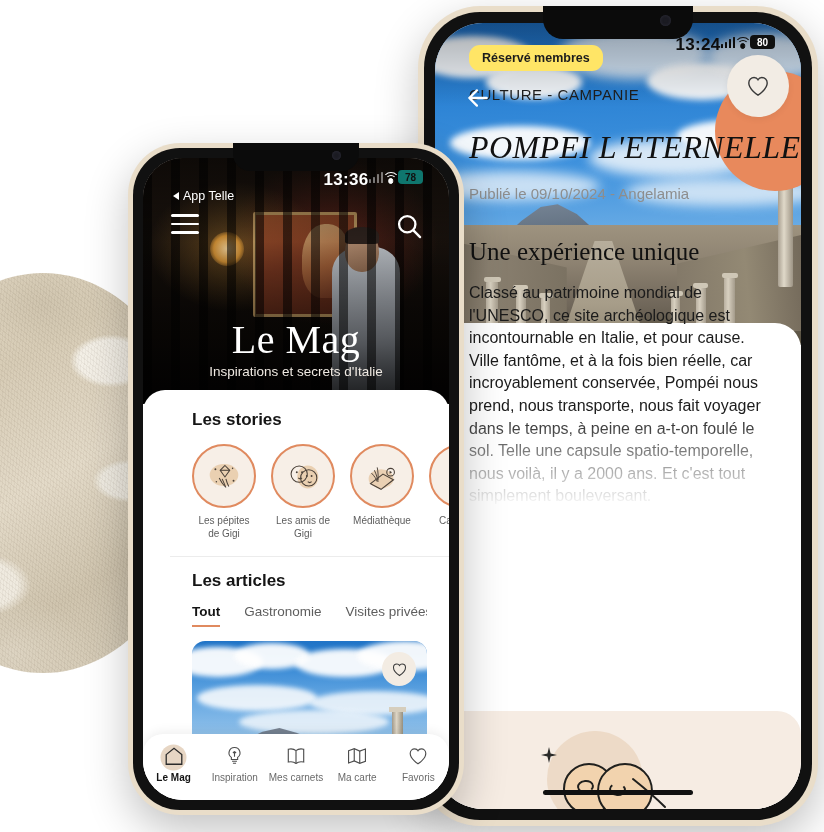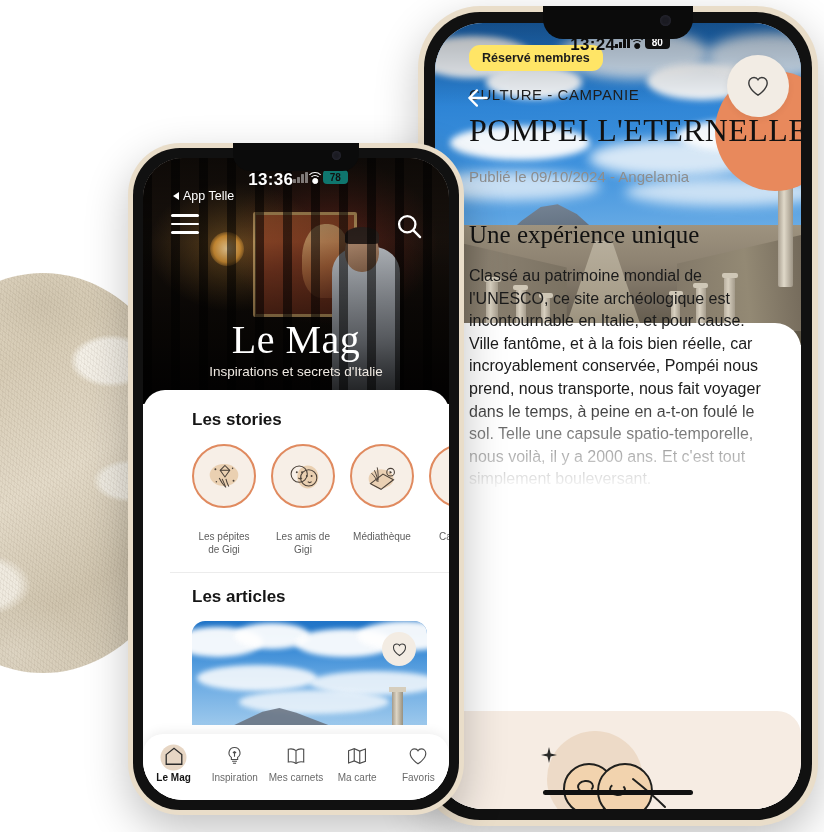--- a/index.html
+++ b/index.html
@@ -49,21 +49,21 @@
 
   .notch{position:absolute;left:50%;transform:translateX(-50%);background:#0b0b0b;z-index:40;}
   #phone-back .notch{top:0;width:150px;height:33px;border-radius:0 0 20px 20px;}
   #phone-front .notch{top:0;width:126px;height:28px;border-radius:0 0 17px 17px;}
   .notch .cam{position:absolute;right:22px;top:9px;width:11px;height:11px;border-radius:50%;
     background:#1b1b22;box-shadow:inset 0 0 3px #2e2e3a;}
   #phone-front .notch .cam{right:18px;top:8px;width:9px;height:9px;}
 
   
   .statusbar{position:absolute;left:0;right:0;top:0;height:46px;z-index:35;
-    display:flex;align-items:flex-start;justify-content:center;padding:12px 26px 0 30px;box-sizing:border-box;}
+    display:flex;align-items:flex-start;justify-content:flex-end;padding:12px 26px 0 30px;box-sizing:border-box;}
   .sb-time{font-size:17px;font-weight:700;letter-spacing:.3px;}
   .sb-right{display:flex;align-items:center;}
   .bars{display:flex;align-items:flex-end;gap:1.5px;height:11px;}
   .bars i{display:block;width:2.5px;border-radius:.6px;background:currentColor;}
   .bars i:nth-child(1){height:4px}.bars i:nth-child(2){height:6px}
   .bars i:nth-child(3){height:8.5px}.bars i:nth-child(4){height:11px}
   .wifi{width:15px;height:11px;position:relative;}
   .wifi span{position:absolute;left:50%;transform:translateX(-50%);border:1.6px solid currentColor;
     border-bottom-color:transparent;border-left-color:transparent;border-right-color:transparent;border-radius:50%;}
   .wifi span:nth-child(1){width:15px;height:15px;top:0}
@@ -118,22 +118,22 @@
     border-radius:26px 26px 0 0;z-index:12;}
   .orange-blob{position:absolute;right:-34px;top:48px;width:120px;height:120px;border-radius:50%;
     background:#e8895c;z-index:13;}
   .fav-circle{position:absolute;right:12px;top:32px;width:62px;height:62px;border-radius:50%;
     background:#f2ece4;display:flex;align-items:center;justify-content:center;z-index:15;cursor:pointer;
     box-shadow:0 2px 7px rgba(0,0,0,.06);}
   .article-inner{position:absolute;left:0;right:0;top:0;padding:22px 34px 0 34px;box-sizing:border-box;z-index:14;}
   .badge-members{display:inline-block;background:#ffe566;color:#1c1c1c;font-size:12.5px;font-weight:700;
     padding:6px 13px;border-radius:11px;}
   .art-cat{margin-top:15px;font-size:15px;letter-spacing:.55px;color:#1d1d1d;}
-  .art-title{margin-top:9px;font-family:"Liberation Serif",serif;font-size:32px;letter-spacing:.4px;color:#111;
-    white-space:nowrap;}
+  .art-title{margin-top:26px;font-family:"Liberation Serif",serif;font-size:32px;letter-spacing:.4px;color:#111;
+    white-space:nowrap;font-style:italic;}
   .art-meta{margin-top:19px;font-size:15px;color:#8d8d8d;}
   .art-h2{margin-top:36px;font-family:"Liberation Serif",serif;font-size:25px;color:#111;}
   .art-body{margin-top:16px;font-size:16px;line-height:22.6px;color:#1b1b1b;
     -webkit-mask-image:linear-gradient(180deg,#000 0%,#000 58%,rgba(0,0,0,.30) 86%,rgba(0,0,0,0) 100%);
             mask-image:linear-gradient(180deg,#000 0%,#000 58%,rgba(0,0,0,.30) 86%,rgba(0,0,0,0) 100%);}
 
   #mascot-panel{position:absolute;left:0;right:0;bottom:0;height:98px;background:#f6ece3;
     border-radius:24px 24px 0 0;z-index:16;overflow:hidden;}
   .mascot-halo{position:absolute;left:112px;bottom:-18px;width:96px;height:96px;border-radius:50%;
     background:#e9d4bd;opacity:.75;}
@@ -181,21 +181,21 @@
     font-size:13.5px;color:#efe9e2;}
 
   #front-sheet{position:absolute;left:0;right:0;top:232px;bottom:0;background:#fff;
     border-radius:22px 22px 0 0;z-index:20;padding-left:27px;}
   .sec-title{font-size:17px;font-weight:700;color:#151515;}
   .stories-sec{padding:20px 22px 0 22px;}
   .stories-row{display:flex;gap:15px;margin-top:14px;}
   .story{width:64px;text-align:center;cursor:pointer;}
   .story-ring{width:64px;height:64px;border-radius:50%;border:2px solid #e08a5f;
     background:#f7efe7;display:flex;align-items:center;justify-content:center;box-sizing:border-box;}
-  .story-label{margin-top:23px;font-size:10px;line-height:12.5px;color:#5d5d5d;}
+  .story-label{margin-top:7px;font-size:10px;line-height:12.5px;color:#5d5d5d;}
   .divider{height:1px;background:#ececec;margin:16px 0 0 0;}
 
   .articles-sec{padding:14px 22px 0 22px;}
   .tabs{display:flex;gap:24px;margin-top:13px;white-space:nowrap;overflow:hidden;}
   .tab{font-size:13.5px;color:#5e5e5e;padding-bottom:6px;cursor:pointer;}
   .tab.active{color:#141414;font-weight:700;border-bottom:2.6px solid #e08a5f;}
 
   .art-card{margin:14px 22px 0 22px;height:104px;border-radius:13px 13px 0 0;overflow:hidden;position:relative;}
   .ac-sky{position:absolute;inset:0;
     background:linear-gradient(180deg,#1f73c6 0%,#3a8bd6 26%,#6aaae3 58%,#9cc8ec 100%);}
@@ -444,20 +444,26 @@
               <div class="story-label">Casa Gigi</div>
             </div>
 
           </div>
         </div>
 
         <div class="divider"></div>
 
         <div class="articles-sec">
           <div class="sec-title">Les articles</div>
+          <div class="tabs">
+            <div class="tab active">Tout</div>
+            <div class="tab">Gastronomie</div>
+            <div class="tab">Visites privées</div>
+
+          </div>
         </div>
 
         <div class="art-card">
           <div class="ac-sky"></div>
           <div class="ac-cloud" style="left:-8%;top:6%;width:90px;height:30px;"></div>
           <div class="ac-cloud" style="left:18%;top:2%;width:76px;height:26px;"></div>
           <div class="ac-cloud" style="left:44%;top:8%;width:100px;height:28px;"></div>
           <div class="ac-cloud" style="left:70%;top:0%;width:96px;height:30px;"></div>
           <div class="ac-cloud" style="left:2%;top:42%;width:120px;height:26px;opacity:.85"></div>
           <div class="ac-cloud" style="left:50%;top:48%;width:130px;height:24px;opacity:.8"></div>

